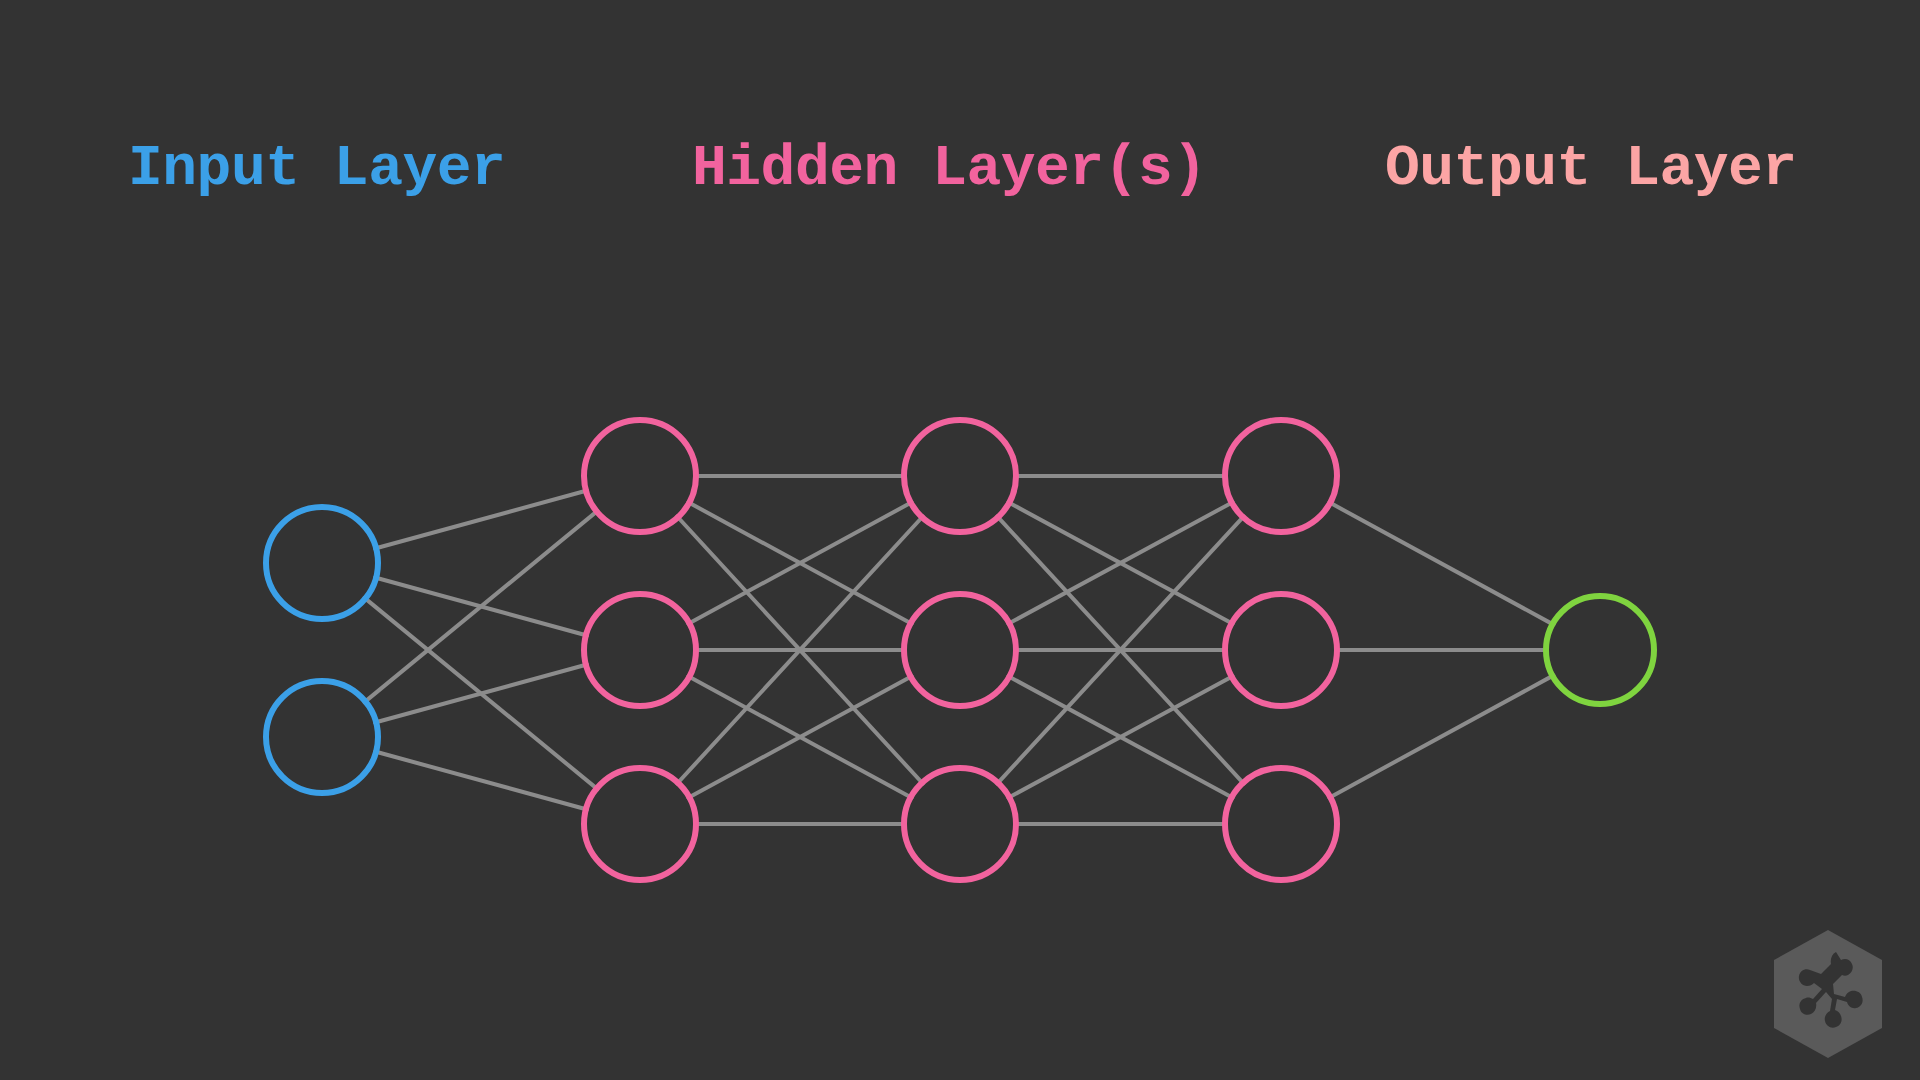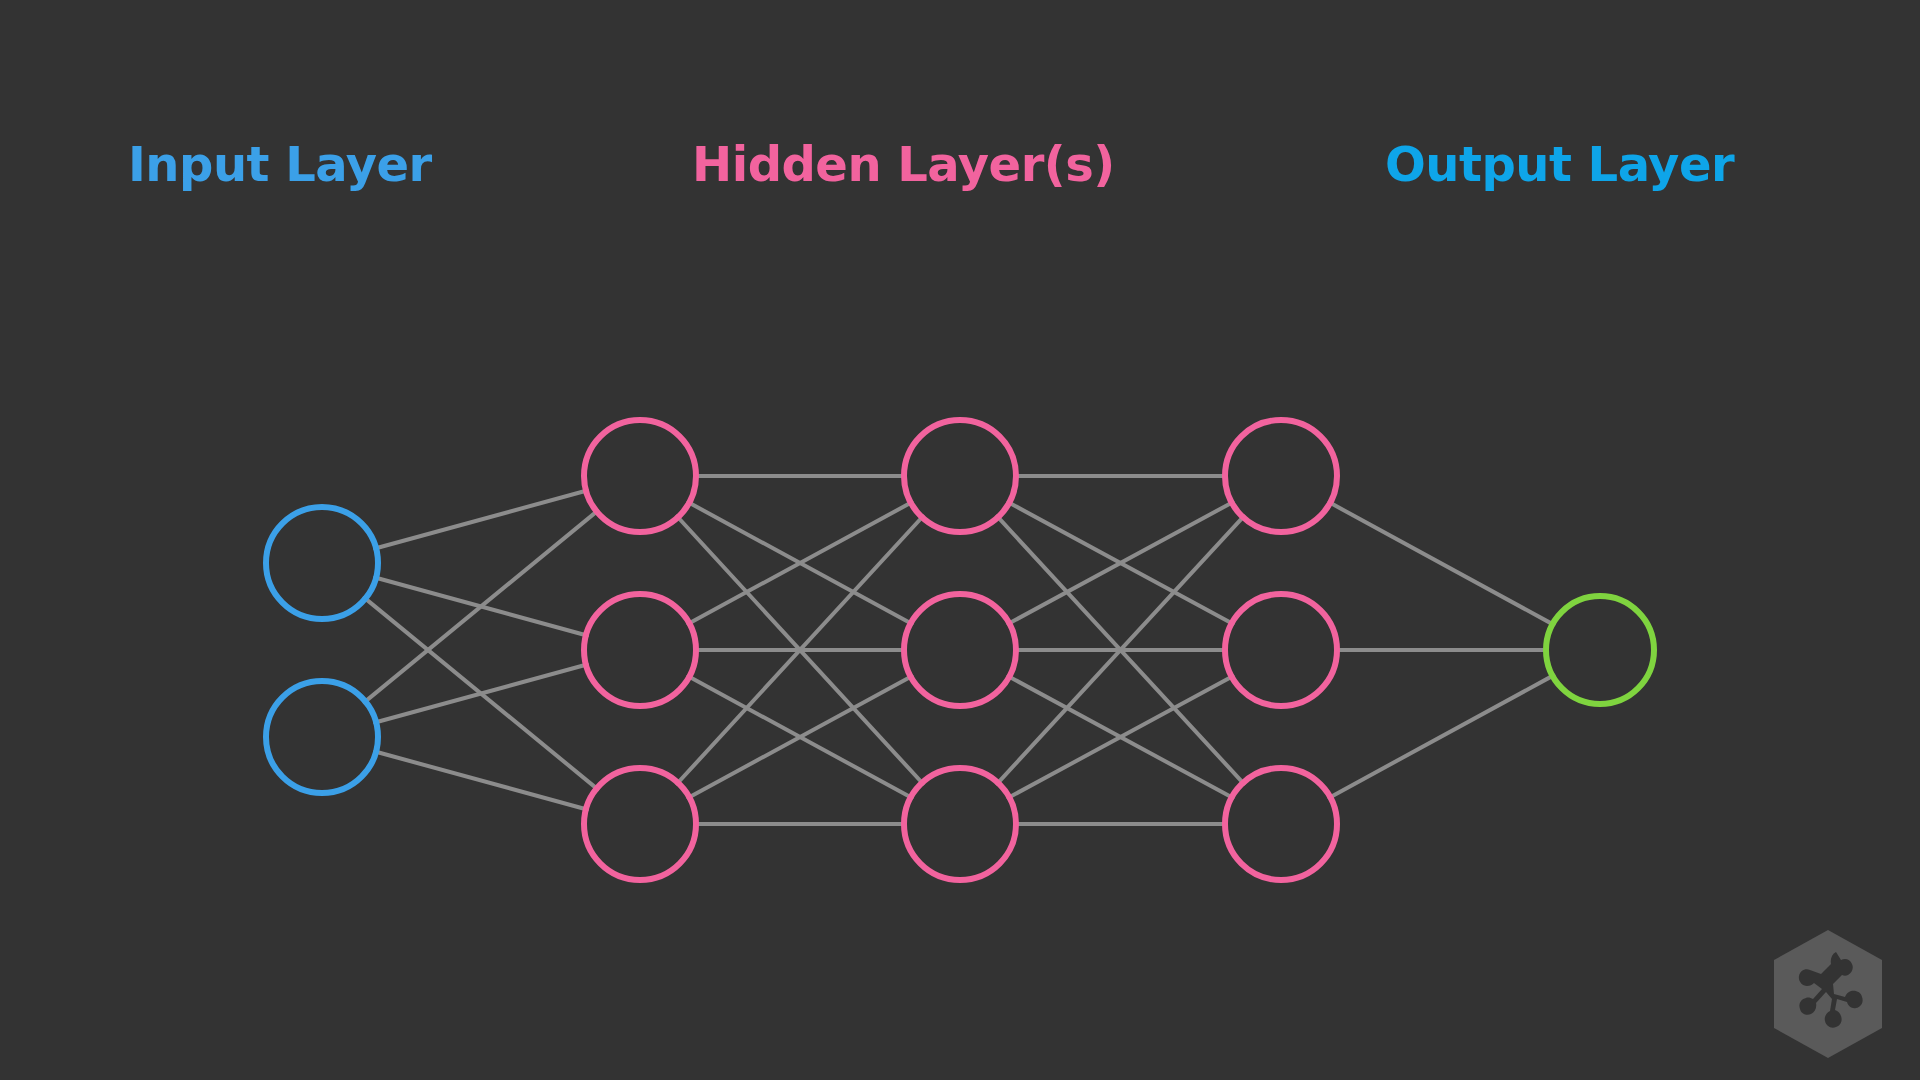--- a/index.html
+++ b/index.html
@@ -25,25 +25,26 @@
   .layer-labels {
     position: absolute;
     left: 0;
     top: 0;
     width: 1920px;
     height: 260px;
     pointer-events: none;
   }
   .layer-label {
     position: absolute;
-    font-size: 48px;
+    font-size: 58px;
     font-weight: 700;
     letter-spacing: -0.5px;
     white-space: nowrap;
     line-height: 1;
+    font-family: Liberation Mono, monospace;
   }
   #label-input    { left: 128px;  top: 140px; }
   #label-hidden   { left: 692px;  top: 140px; }
   #label-output   { left: 1385px; top: 140px; }
 
   
   #network-svg {
     position: absolute;
     left: 0;
     top: 0;
@@ -65,21 +66,21 @@
   }
 </style>
 </head>
 <body style="background: rgb(51, 51, 51);">
 
 <div id="stage" style="background: rgb(51, 51, 51);">
 
   <div class="layer-labels">
     <div class="layer-label" id="label-input" style="color: rgb(59, 160, 232);">Input Layer</div>
     <div class="layer-label" id="label-hidden" style="color: rgb(242, 99, 158); text-align: right;">Hidden Layer(s)</div>
-    <div class="layer-label" id="label-output" style="color: #0ea5e9;">Output Layer</div>
+    <div class="layer-label" id="label-output" style="color: #fca5a5;">Output Layer</div>
   </div>
 
   <svg id="network-svg" viewBox="0 0 1920 1080">
     <g id="edges-group">
         <line x1="375.05" y1="548.49" x2="586.95" y2="490.51" stroke="#8C8C8C" stroke-width="4" class="edge-line"></line>
         <line x1="375.05" y1="577.51" x2="586.95" y2="635.49" stroke="#8C8C8C" stroke-width="4" class="edge-line"></line>
         <line x1="364.51" y1="597.89" x2="597.49" y2="789.11" stroke="#8C8C8C" stroke-width="4" class="edge-line"></line>
         <line x1="364.51" y1="702.11" x2="597.49" y2="510.89" stroke="#8C8C8C" stroke-width="4" class="edge-line"></line>
         <line x1="375.05" y1="722.49" x2="586.95" y2="664.51" stroke="#8C8C8C" stroke-width="4" class="edge-line"></line>
         <line x1="375.05" y1="751.51" x2="586.95" y2="809.49" stroke="#8C8C8C" stroke-width="4" class="edge-line"></line>

